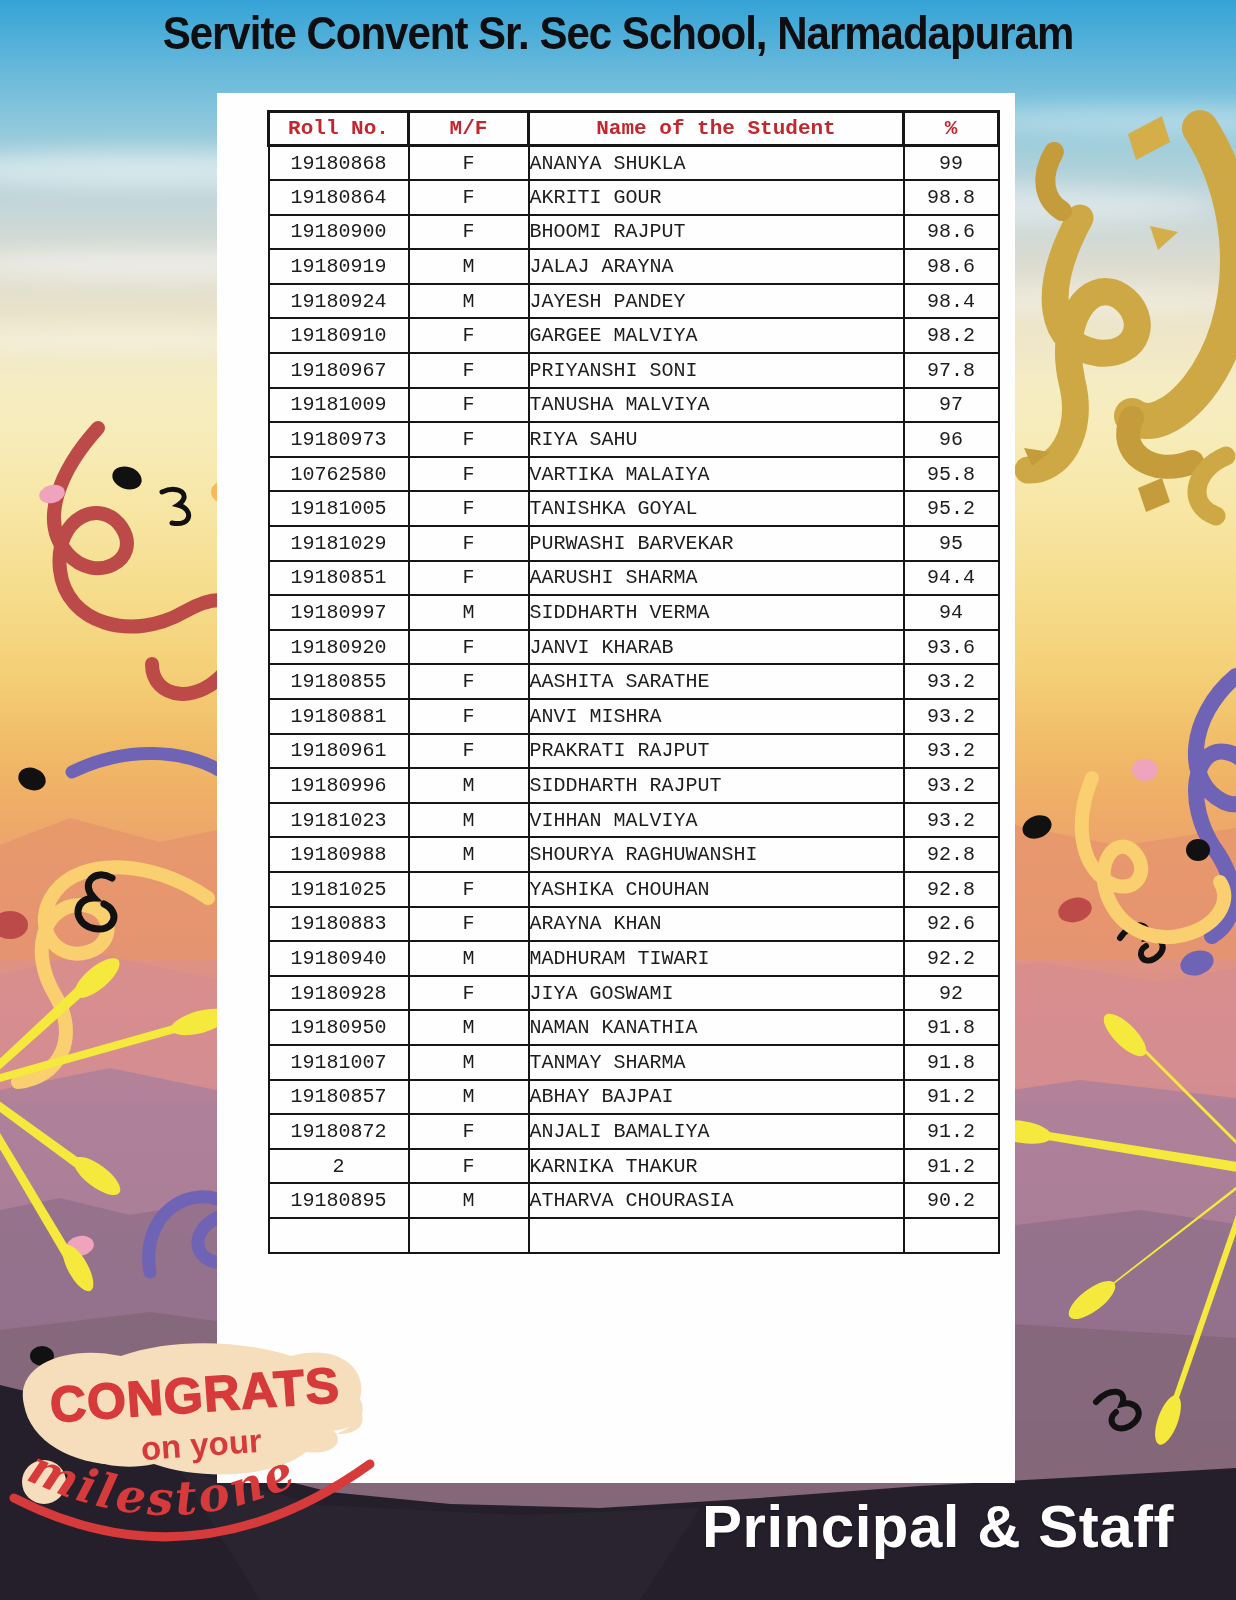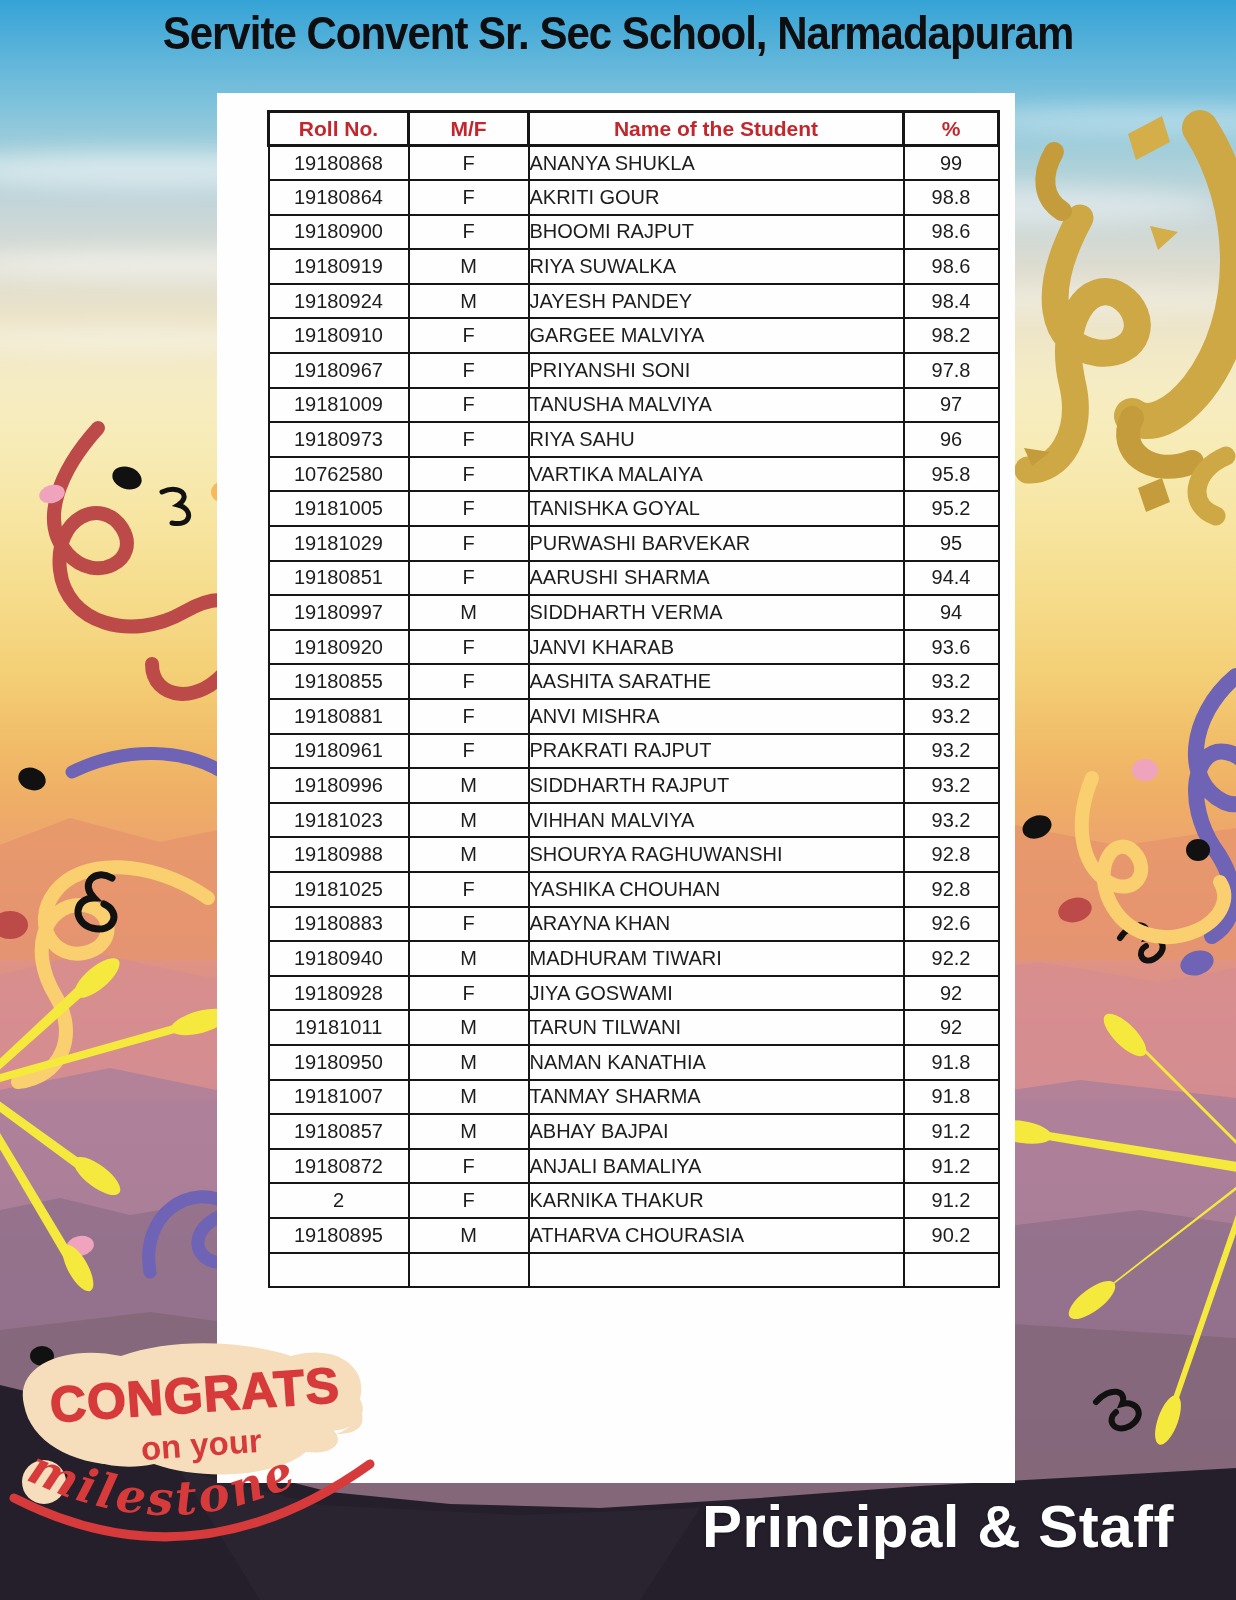--- a/index.html
+++ b/index.html
@@ -22,21 +22,21 @@
     font-size:42px;font-weight:bold;color:#0e0d0f;letter-spacing:-1px;
     transform:scaleY(1.08);white-space:nowrap;
   }
 
   .panel{
     position:absolute;left:217px;top:93px;width:798px;height:1390px;
     background:#fefefe;overflow:hidden;
   }
   table.results{
     margin:17px 0 0 50px;border-collapse:collapse;table-layout:fixed;width:730px;
-    font-family:Liberation Sans, sans-serif;
+    font-family:Liberation Mono, monospace;
   }
   table.results col:nth-child(1){width:140px;}
   table.results col:nth-child(2){width:120px;}
   table.results col:nth-child(3){width:375px;}
   table.results col:nth-child(4){width:95px;}
   table.results th{
     border:3px solid #161616;height:34px;color:#c2272d;
     font-weight:bold;font-size:21px;text-align:center;padding:0;
   }
   table.results td{
@@ -183,21 +183,21 @@
           </tr>
           <tr>
             <td>19180900</td>
             <td>F</td>
             <td class="name-col">BHOOMI RAJPUT</td>
             <td>98.6</td>
           </tr>
           <tr>
             <td>19180919</td>
             <td>M</td>
-            <td class="name-col">RIYA SUWALKA</td>
+            <td class="name-col">JALAJ ARAYNA</td>
             <td>98.6</td>
           </tr>
           <tr>
             <td>19180924</td>
             <td>M</td>
             <td class="name-col">JAYESH PANDEY</td>
             <td>98.4</td>
           </tr>
           <tr>
             <td>19180910</td>
@@ -310,26 +310,20 @@
           <tr>
             <td>19180940</td>
             <td>M</td>
             <td class="name-col">MADHURAM TIWARI</td>
             <td>92.2</td>
           </tr>
           <tr>
             <td>19180928</td>
             <td>F</td>
             <td class="name-col">JIYA GOSWAMI</td>
-            <td>92</td>
-          </tr>
-          <tr>
-            <td>19181011</td>
-            <td>M</td>
-            <td class="name-col">TARUN TILWANI</td>
             <td>92</td>
           </tr>
           <tr>
             <td>19180950</td>
             <td>M</td>
             <td class="name-col">NAMAN KANATHIA</td>
             <td>91.8</td>
           </tr>
           <tr>
             <td>19181007</td>

